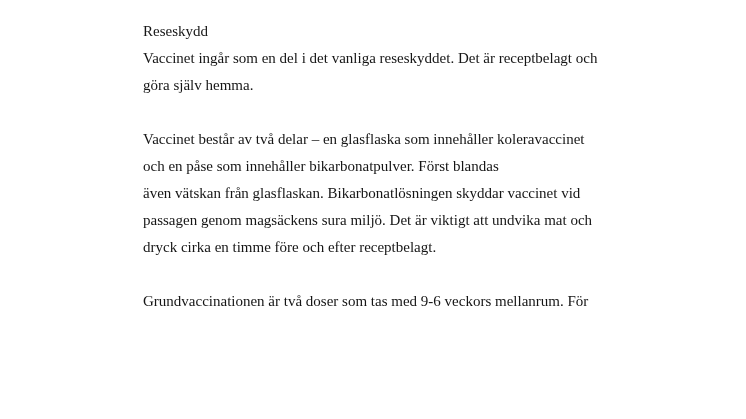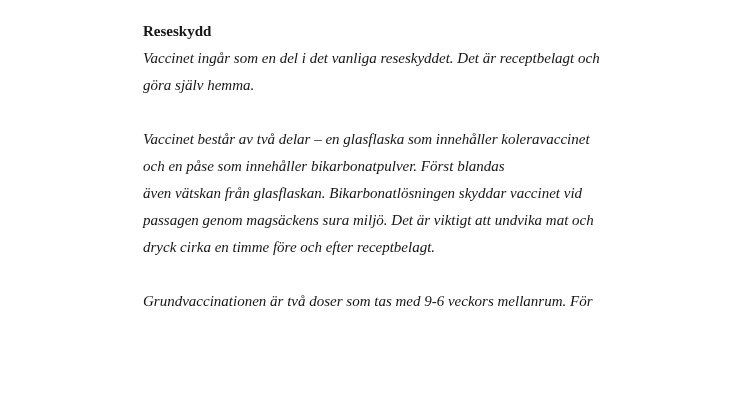--- a/index.html
+++ b/index.html
@@ -22,35 +22,34 @@
   }
   .text-block {
     position: absolute;
     left: 143px;
     top: 18px;
     width: 512px;
     font-size: 15px;
     line-height: 27px;
   }
   .doc-heading {
-    font-weight: bold;
+    font-weight: normal;
     font-size: 15px;
     line-height: 27px;
     margin: 0;
   }
   .paragraph {
     margin: 0 0 27px 0;
   }
   .paragraph.first {
     margin-top: 0;
   }
   .line {
     white-space: nowrap;
     height: 27px;
-    font-style: italic;
   }
 </style>
 </head>
 <body>
 
 <div class="page">
   <div class="text-block">
 
     <div class="doc-heading">Reseskydd</div>
 

